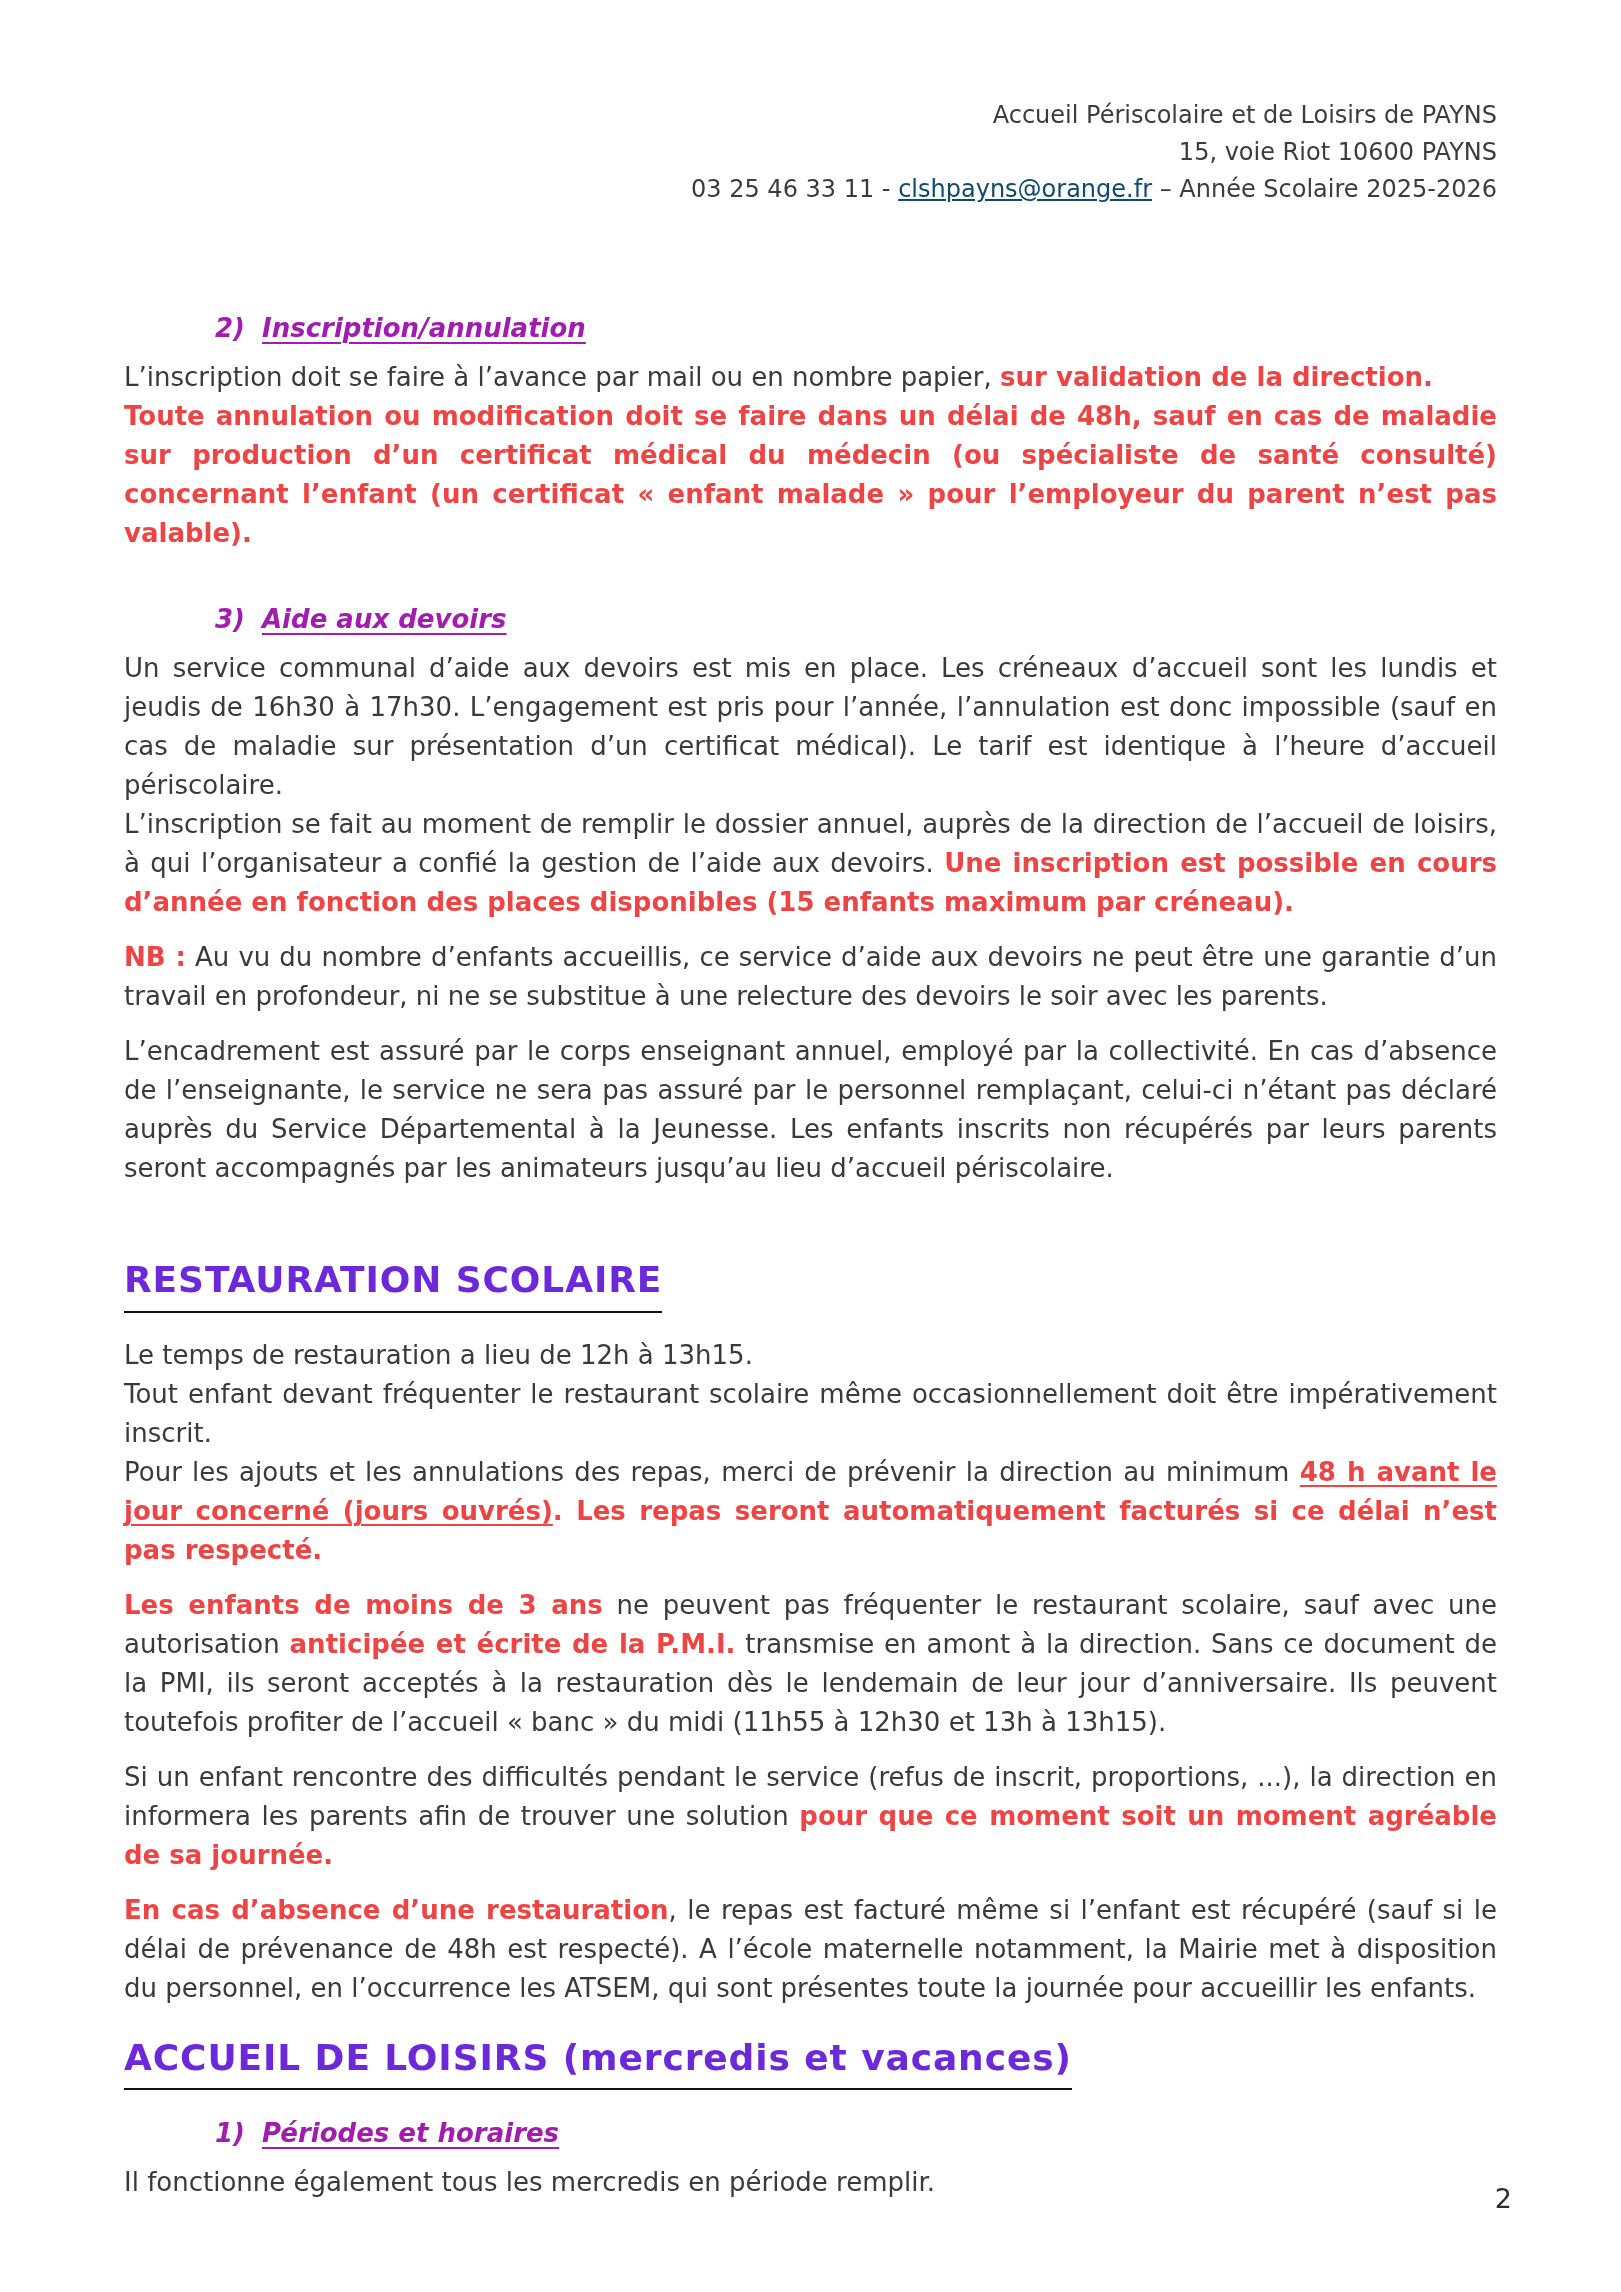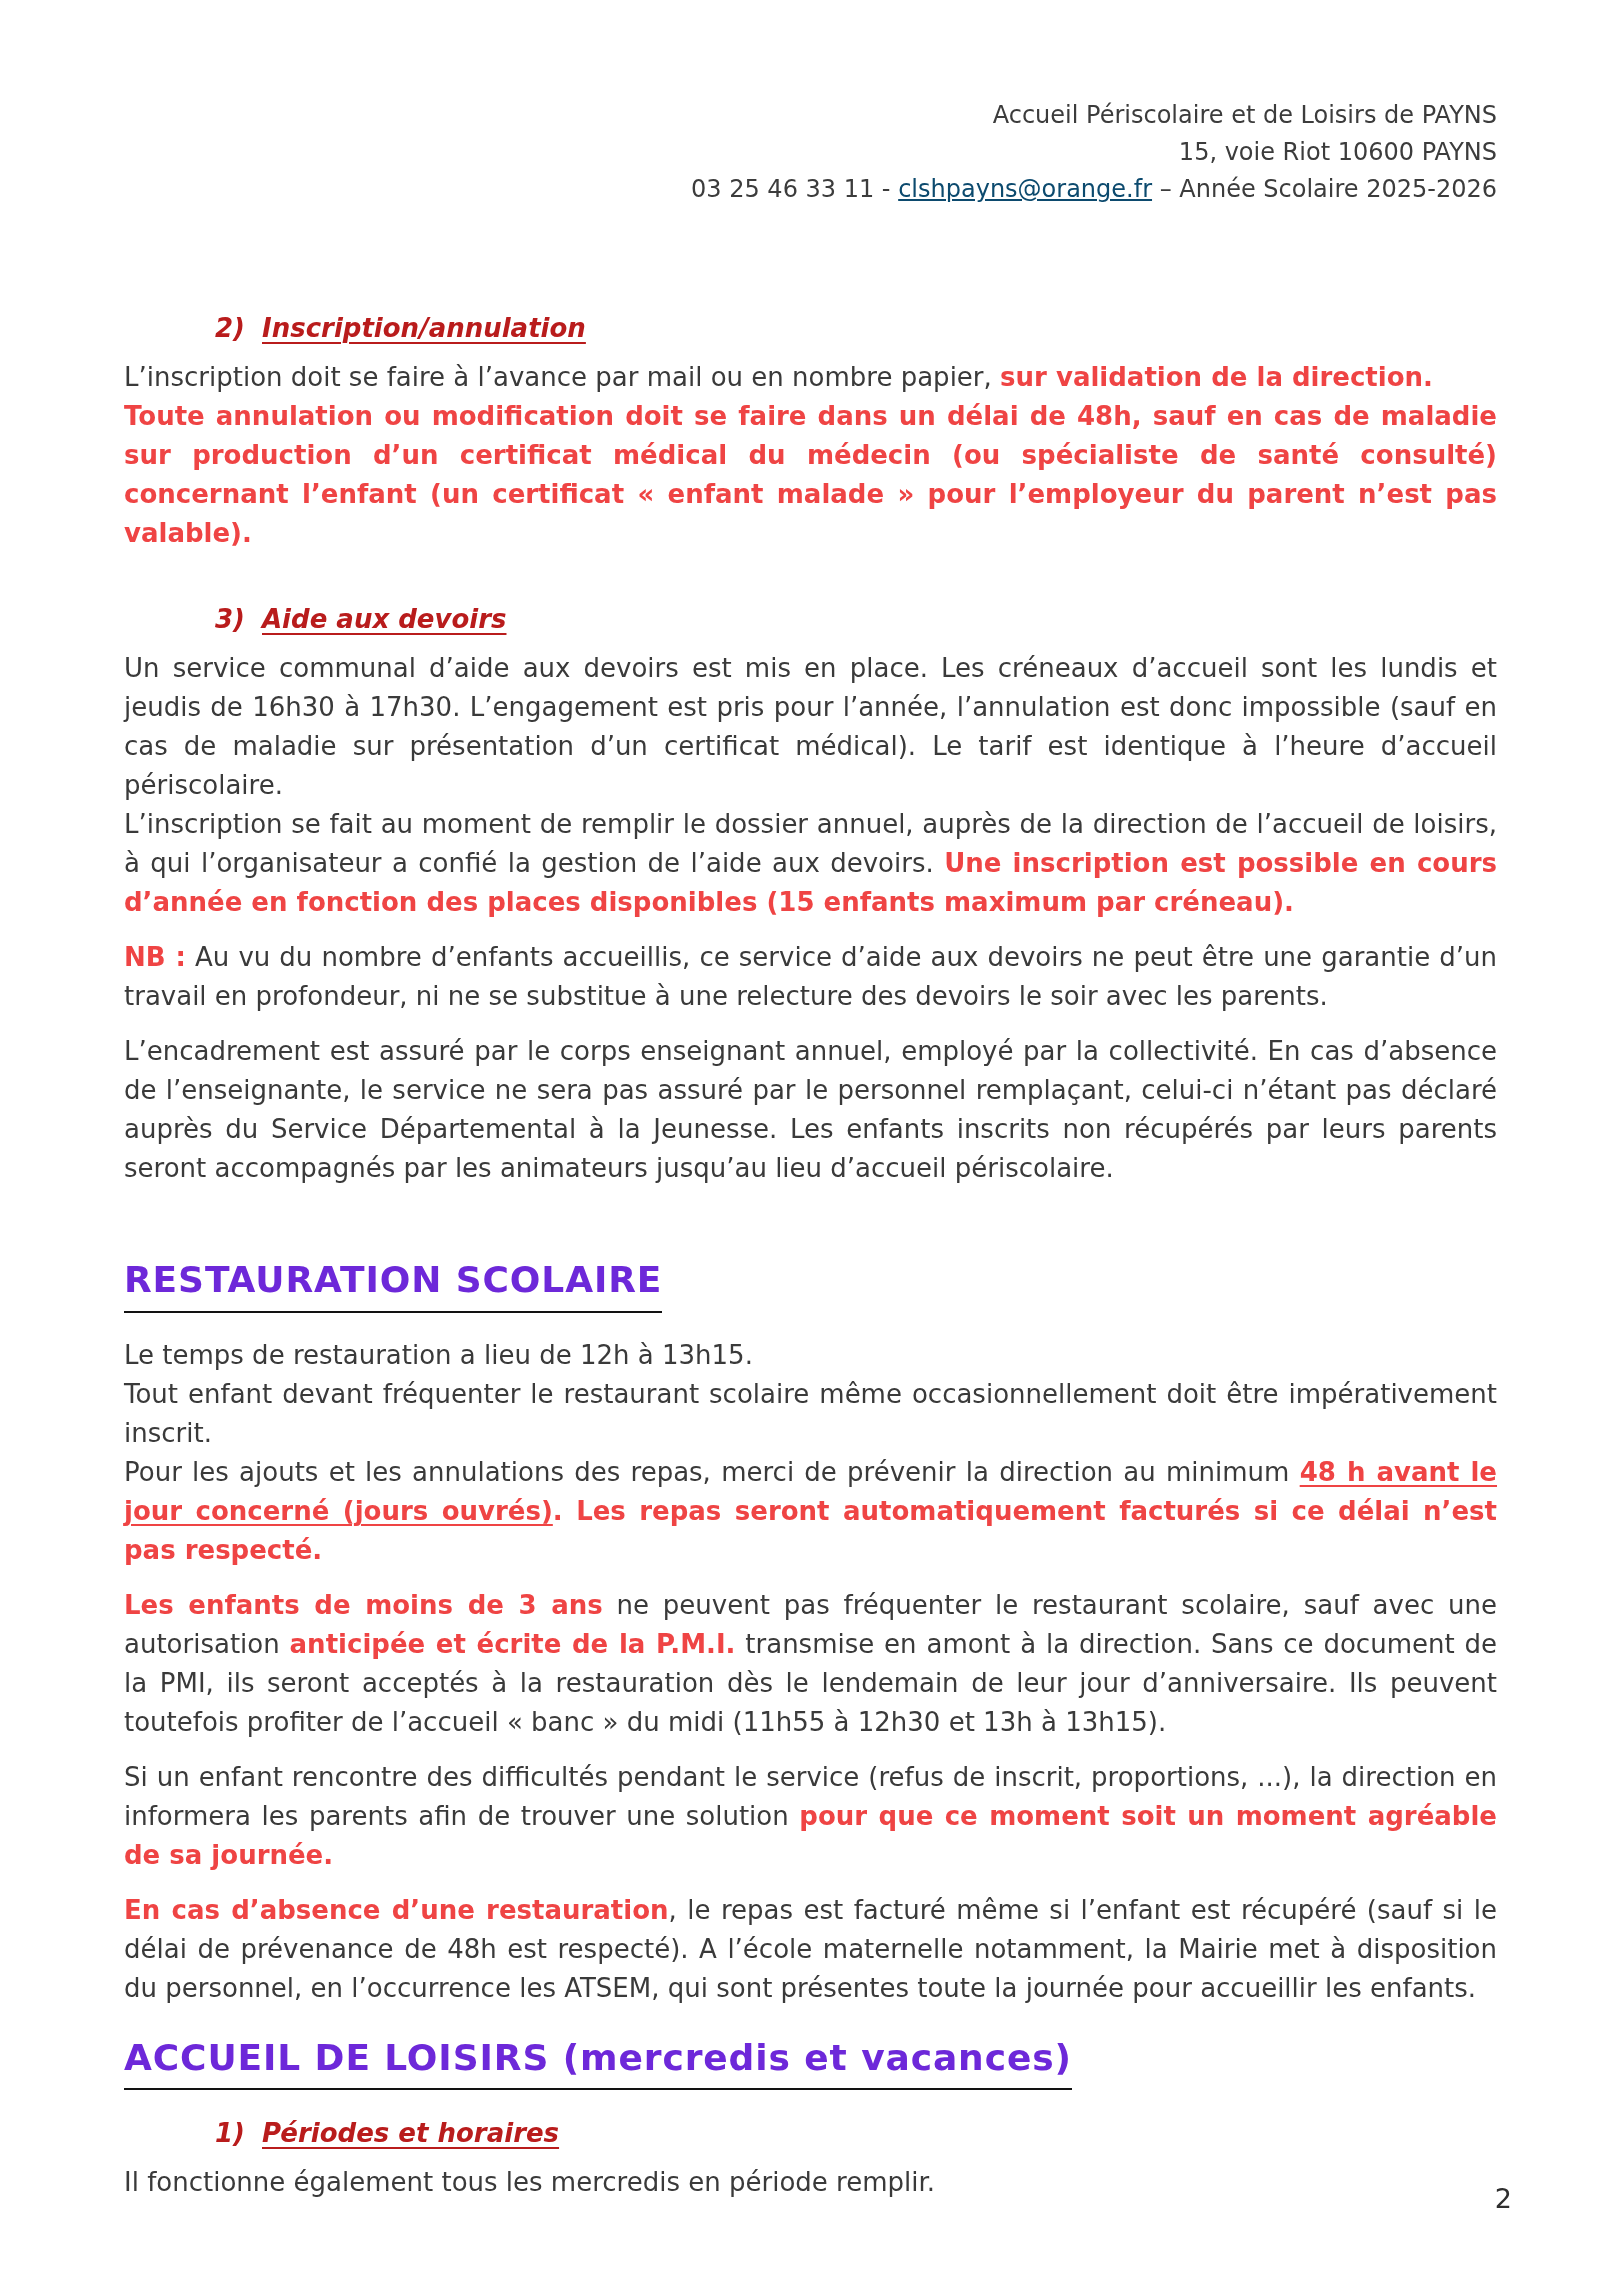--- a/index.html
+++ b/index.html
@@ -24,21 +24,21 @@
   .doc { margin-top:100px; font-size:26px; line-height:1.5; }
   p.para { text-align:justify; margin-top:0; color:#3a3a3a; }
   .gap-none { margin-top:0 !important; }
   .gap-sm   { margin-top:0.62em !important; }
   .gap-lg   { margin-top:1.8em !important; }
   .b { font-weight:bold; color:#ef4444; }
   .u { text-decoration:underline; text-decoration-thickness:1.8px; text-underline-offset:3.6px; }
   .h-num {
     padding-left:91px;
     font-weight:bold; font-style:italic;
-    color:#b91c1c;
+    color:#a21caf;
     margin:0.65em 0 0.40em 0;
   }
   .h-num .num { display:inline-block; min-width:47px; }
   .h-num .h-title { text-decoration:underline; text-decoration-thickness:1.8px; text-underline-offset:4.5px; }
   .title {
     font-size:36px; font-weight:bold; color:#6d28d9;
     letter-spacing:0.9px;
     margin:1.15em 0 0.65em 0;
   }
   .title > span {

